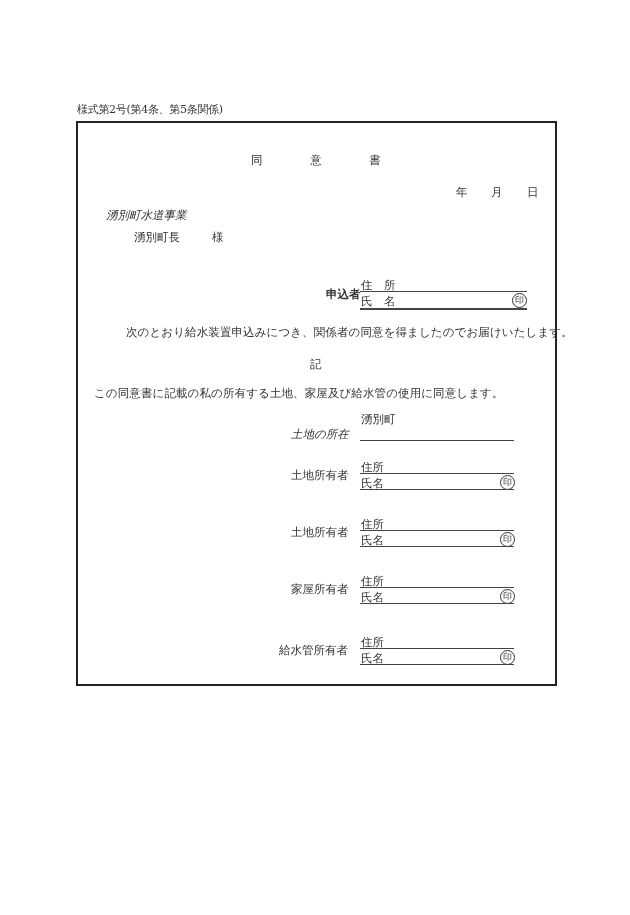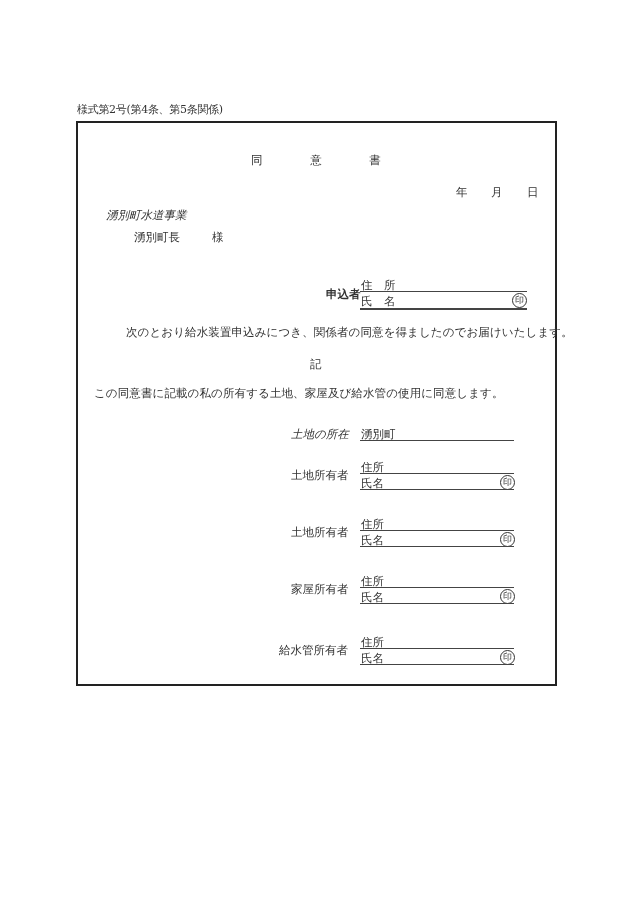--- a/index.html
+++ b/index.html
@@ -75,21 +75,21 @@
 <div class="seal" style="left:512px; top:293px;">印</div>
 <div class="line" style="left:360px; top:308px; width:167px; border-top-width:2px;"></div>
 
 <div class="abs t" style="left:94px; top:325px; letter-spacing:0.1px;margin-left:32px;">次のとおり給水装置申込みにつき、関係者の同意を得ましたのでお届けいたします。</div>
 
 <div class="abs t" style="left:310px; top:357px;">記</div>
 
 <div class="abs t" style="left:94px; top:386px; letter-spacing:0.1px;">この同意書に記載の私の所有する土地、家屋及び給水管の使用に同意します。</div>
 
 <div class="abs t" style="left:291px; top:427px;font-style:italic;">土地の所在</div>
-<div class="abs t" style="left:361px; top:427px;">湧別町</div>
+<div class="abs t" style="left:361px; top:412px;">湧別町</div>
 <div class="line" style="left:360px; top:440px; width:154px;"></div>
 
 <div class="abs t" style="left:291px; top:468px;">土地所有者</div>
 <div class="abs t" style="left:361px; top:460px;">住所</div>
 <div class="line" style="left:360px; top:473px; width:154px;"></div>
 <div class="abs t" style="left:361px; top:476px;">氏名</div>
 <div class="seal" style="left:500px; top:475px;">印</div>
 <div class="line" style="left:360px; top:489px; width:154px;"></div>
 
 <div class="abs t" style="left:291px; top:525px;">土地所有者</div>

